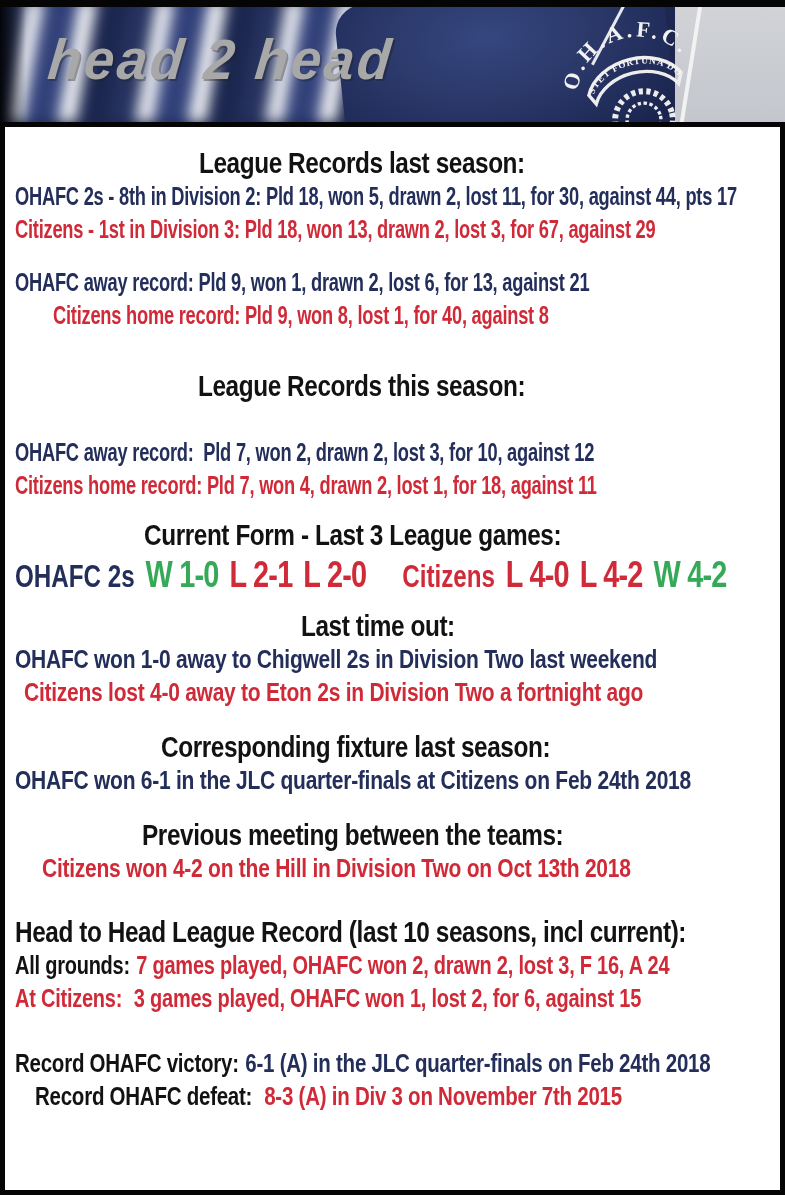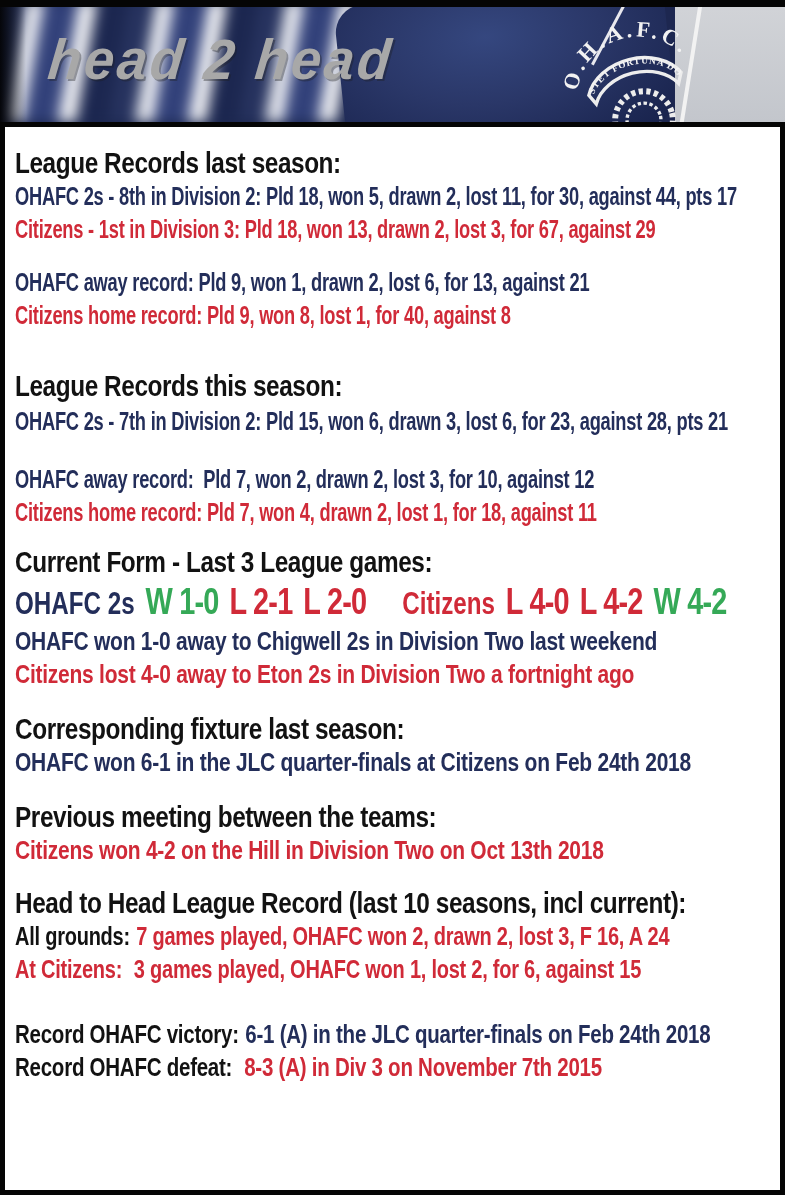--- a/index.html
+++ b/index.html
@@ -30,21 +30,21 @@
     color:#a8a8a8; transform:skewX(-6deg) scaleY(1.05); transform-origin:0 0;
     text-shadow:2px 2px 0 rgba(30,30,30,.35);
   }
   .crest { position:absolute; left:548px; top:6px; z-index:3; transform:rotate(-14deg); }
   
   .content {
     position:absolute; left:0; top:122px; width:785px; height:1073px;
     box-sizing:border-box; background:#ffffff; border:5px solid #050505;
     padding:16px 10px 0 10px; overflow:hidden;
   }
-  .line { height:33px; line-height:33px; overflow:visible; }
+  .line { height:33px; line-height:33px; overflow:visible;text-align:center; }
   .cond { display:inline-block; white-space:pre; transform-origin:0 50%; }
   .h { font-size:29px; font-weight:bold; color:#121212; transform:scaleX(0.84); letter-spacing:-0.5px; }
   .b { font-size:25px; font-weight:bold; transform:scaleX(0.73); letter-spacing:-0.3px; }
   .navy { color:#232e5a; }
   .red { color:#d02a38; }
   .blk { color:#121212; }
   .grn { color:#35a957; }
   .formline { height:46px; line-height:46px;text-decoration:underline; }
   .formline .cond { transform:scaleX(0.78); }
   .team { font-size:31px; font-weight:bold; }
@@ -98,37 +98,37 @@
     <div class="line" style="margin-top:20px">
       <span class="cond b navy">OHAFC away record: Pld 9, won 1, drawn 2, lost 6, for 13, against 21</span>
     </div>
     <div class="line">
       <span class="cond b red">Citizens home record: Pld 9, won 8, lost 1, for 40, against 8</span>
     </div>
 
     <div class="line" style="margin-top:38px">
       <span class="cond h">League Records this season:</span>
     </div>
-    <div class="line" style="margin-top:2px">
-      <span class="cond b navy">OHAFC 2s - 7th in Division 2: Pld 15, won 6, drawn 3, lost 6, for 23, against 28, pts 21</span>
-    </div>
-    <div class="line" style="margin-top:25px">
+    <div class="line" style="margin-top:33px">
       <span class="cond b navy">OHAFC away record:  Pld 7, won 2, drawn 2, lost 3, for 10, against 12</span>
     </div>
     <div class="line">
       <span class="cond b red">Citizens home record: Pld 7, won 4, drawn 2, lost 1, for 18, against 11</span>
     </div>
 
     <div class="line" style="margin-top:17px">
       <span class="cond h">Current Form - Last 3 League games:</span>
     </div>
     <div class="formline">
       <span class="cond"><span class="team navy">OHAFC 2s</span><span class="res grn">W 1-0</span><span class="res red">L 2-1</span><span class="res red">L 2-0</span><span class="team red cit-label">Citizens</span><span class="res red">L 4-0</span><span class="res red">L 4-2</span><span class="res grn">W 4-2</span></span>
     </div>
 
+    <div class="line" style="margin-top:12px">
+      <span class="cond h">Last time out:</span>
+    </div>
     <div class="line">
       <span class="cond b navy" style="transform:scaleX(0.84)">OHAFC won 1-0 away to Chigwell 2s in Division Two last weekend</span>
     </div>
     <div class="line">
       <span class="cond b red" style="transform:scaleX(0.84)">Citizens lost 4-0 away to Eton 2s in Division Two a fortnight ago</span>
     </div>
 
     <div class="line" style="margin-top:22px">
       <span class="cond h">Corresponding fixture last season:</span>
     </div>
@@ -136,21 +136,21 @@
       <span class="cond b navy" style="transform:scaleX(0.84)">OHAFC won 6-1 in the JLC quarter-finals at Citizens on Feb 24th 2018</span>
     </div>
 
     <div class="line" style="margin-top:22px">
       <span class="cond h">Previous meeting between the teams:</span>
     </div>
     <div class="line">
       <span class="cond b red" style="transform:scaleX(0.84)">Citizens won 4-2 on the Hill in Division Two on Oct 13th 2018</span>
     </div>
 
-    <div class="line" style="margin-top:20px">
+    <div class="line" style="margin-top:31px">
       <span class="cond h">Head to Head League Record (last 10 seasons, incl current):</span>
     </div>
     <div class="line">
       <span class="cond b" style="transform:scaleX(0.80)"><span class="blk">All grounds:</span><span class="red val-gap">7 games played, OHAFC won 2, drawn 2, lost 3, F 16, A 24</span></span>
     </div>
     <div class="line">
       <span class="cond b" style="transform:scaleX(0.80)"><span class="red">At Citizens:</span><span class="red val-gap"> 3 games played, OHAFC won 1, lost 2, for 6, against 15</span></span>
     </div>
 
     <div class="line" style="margin-top:32px">

